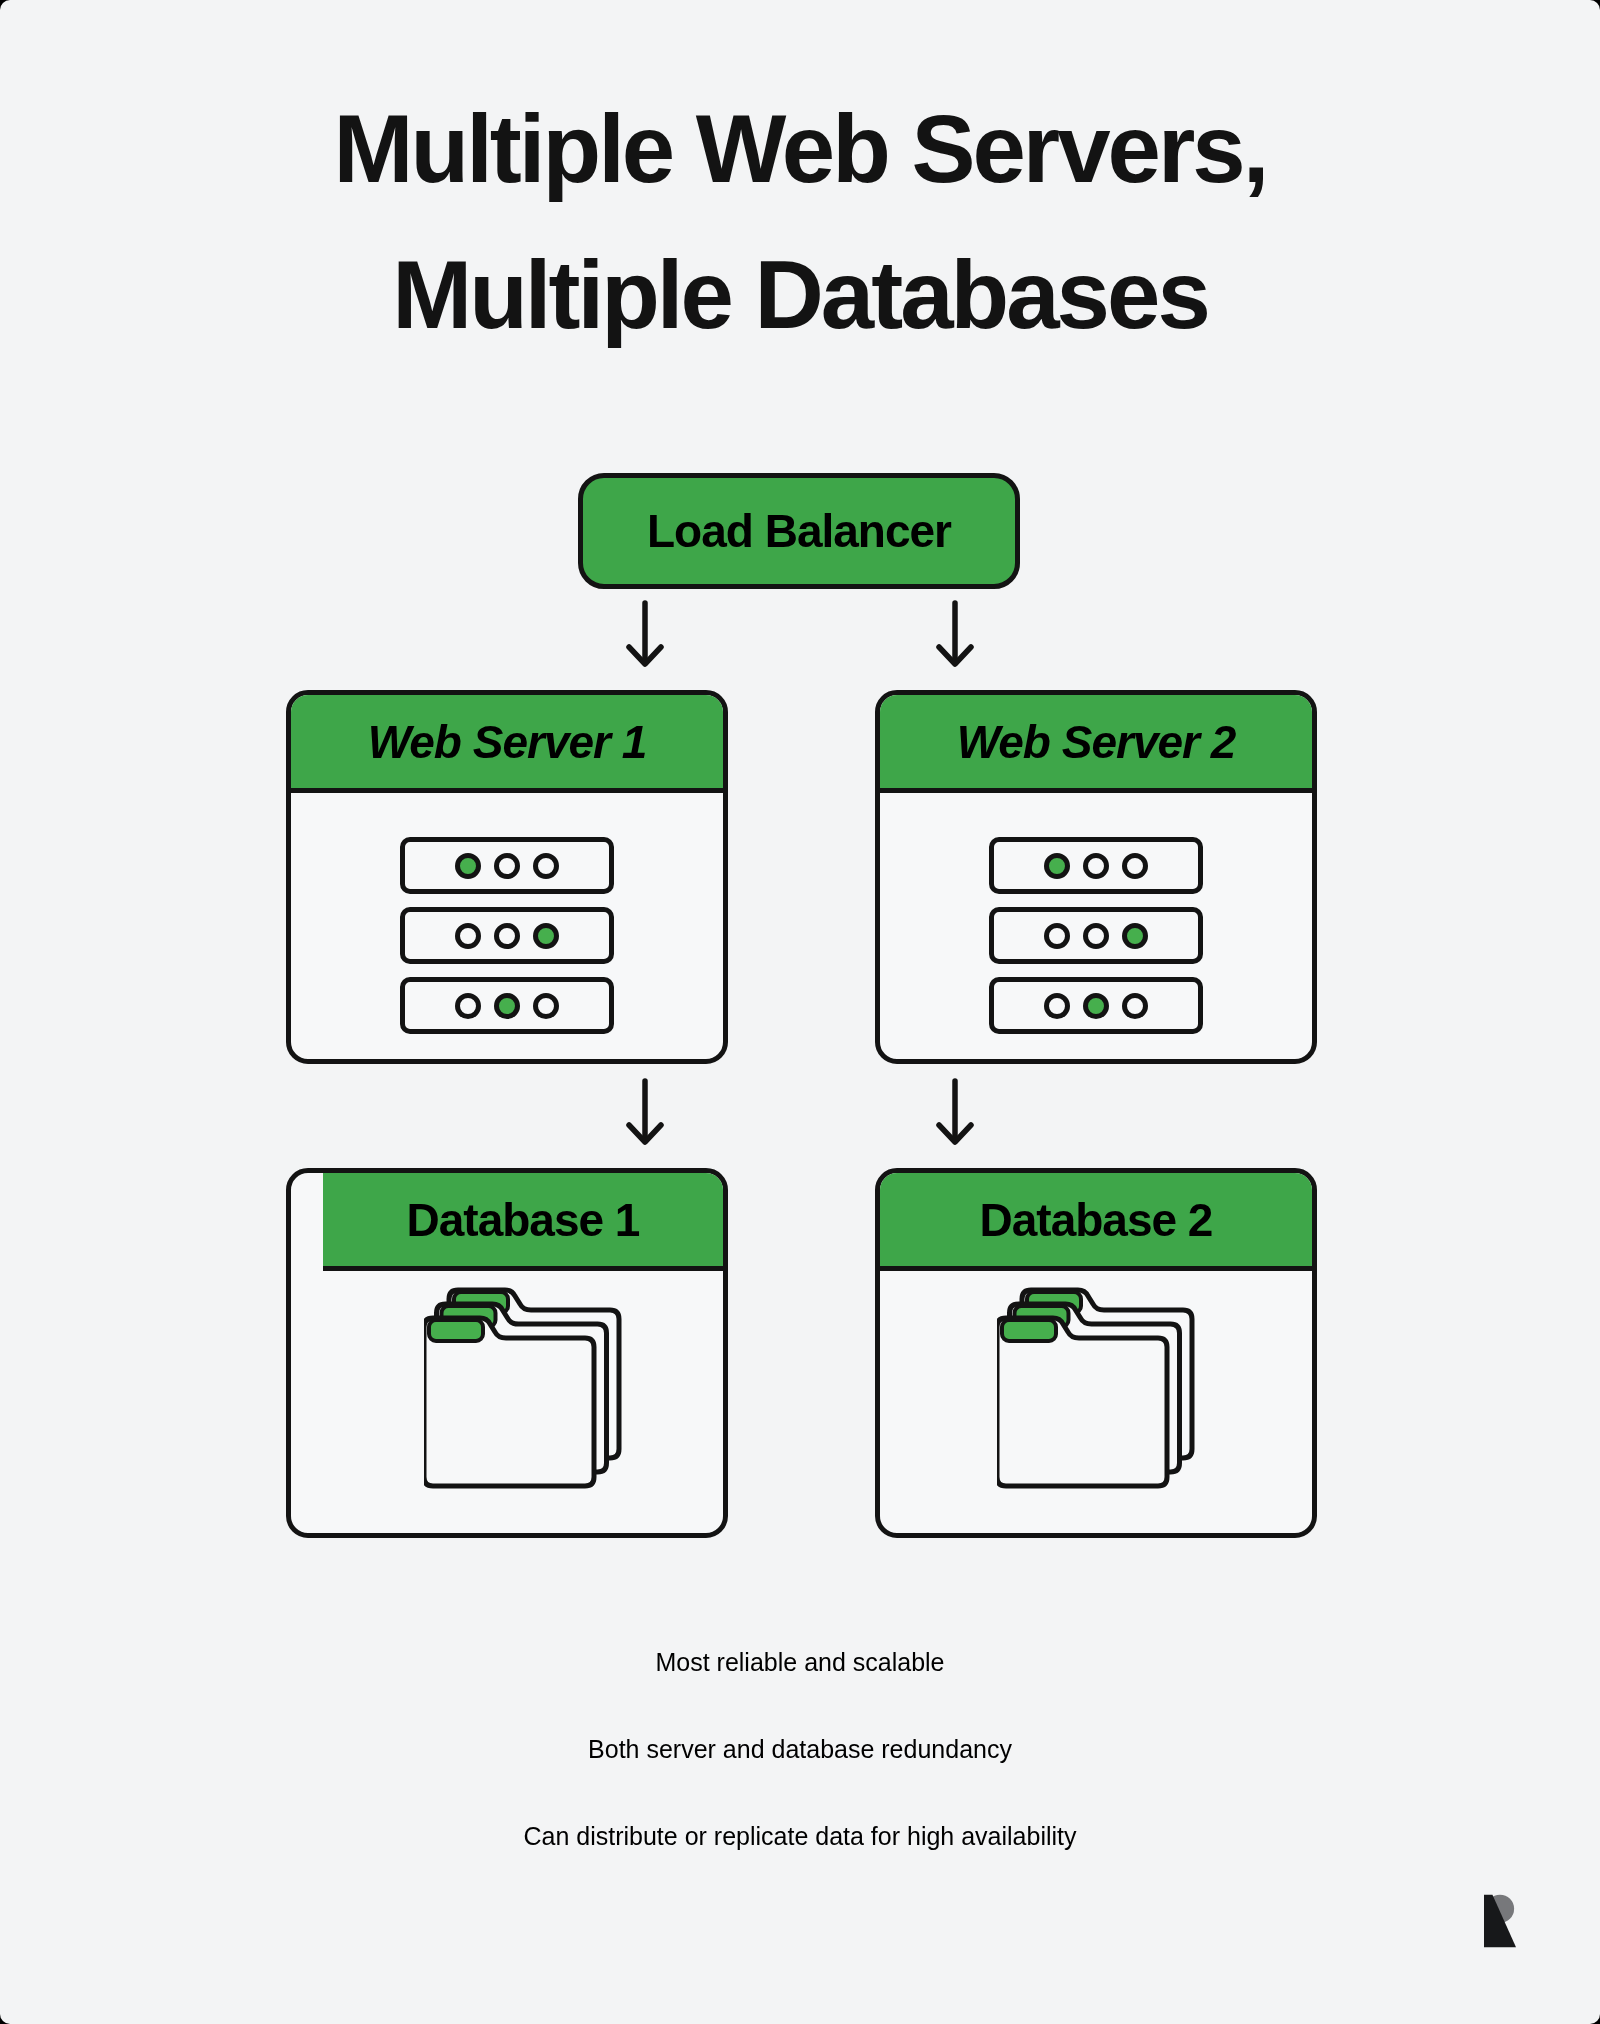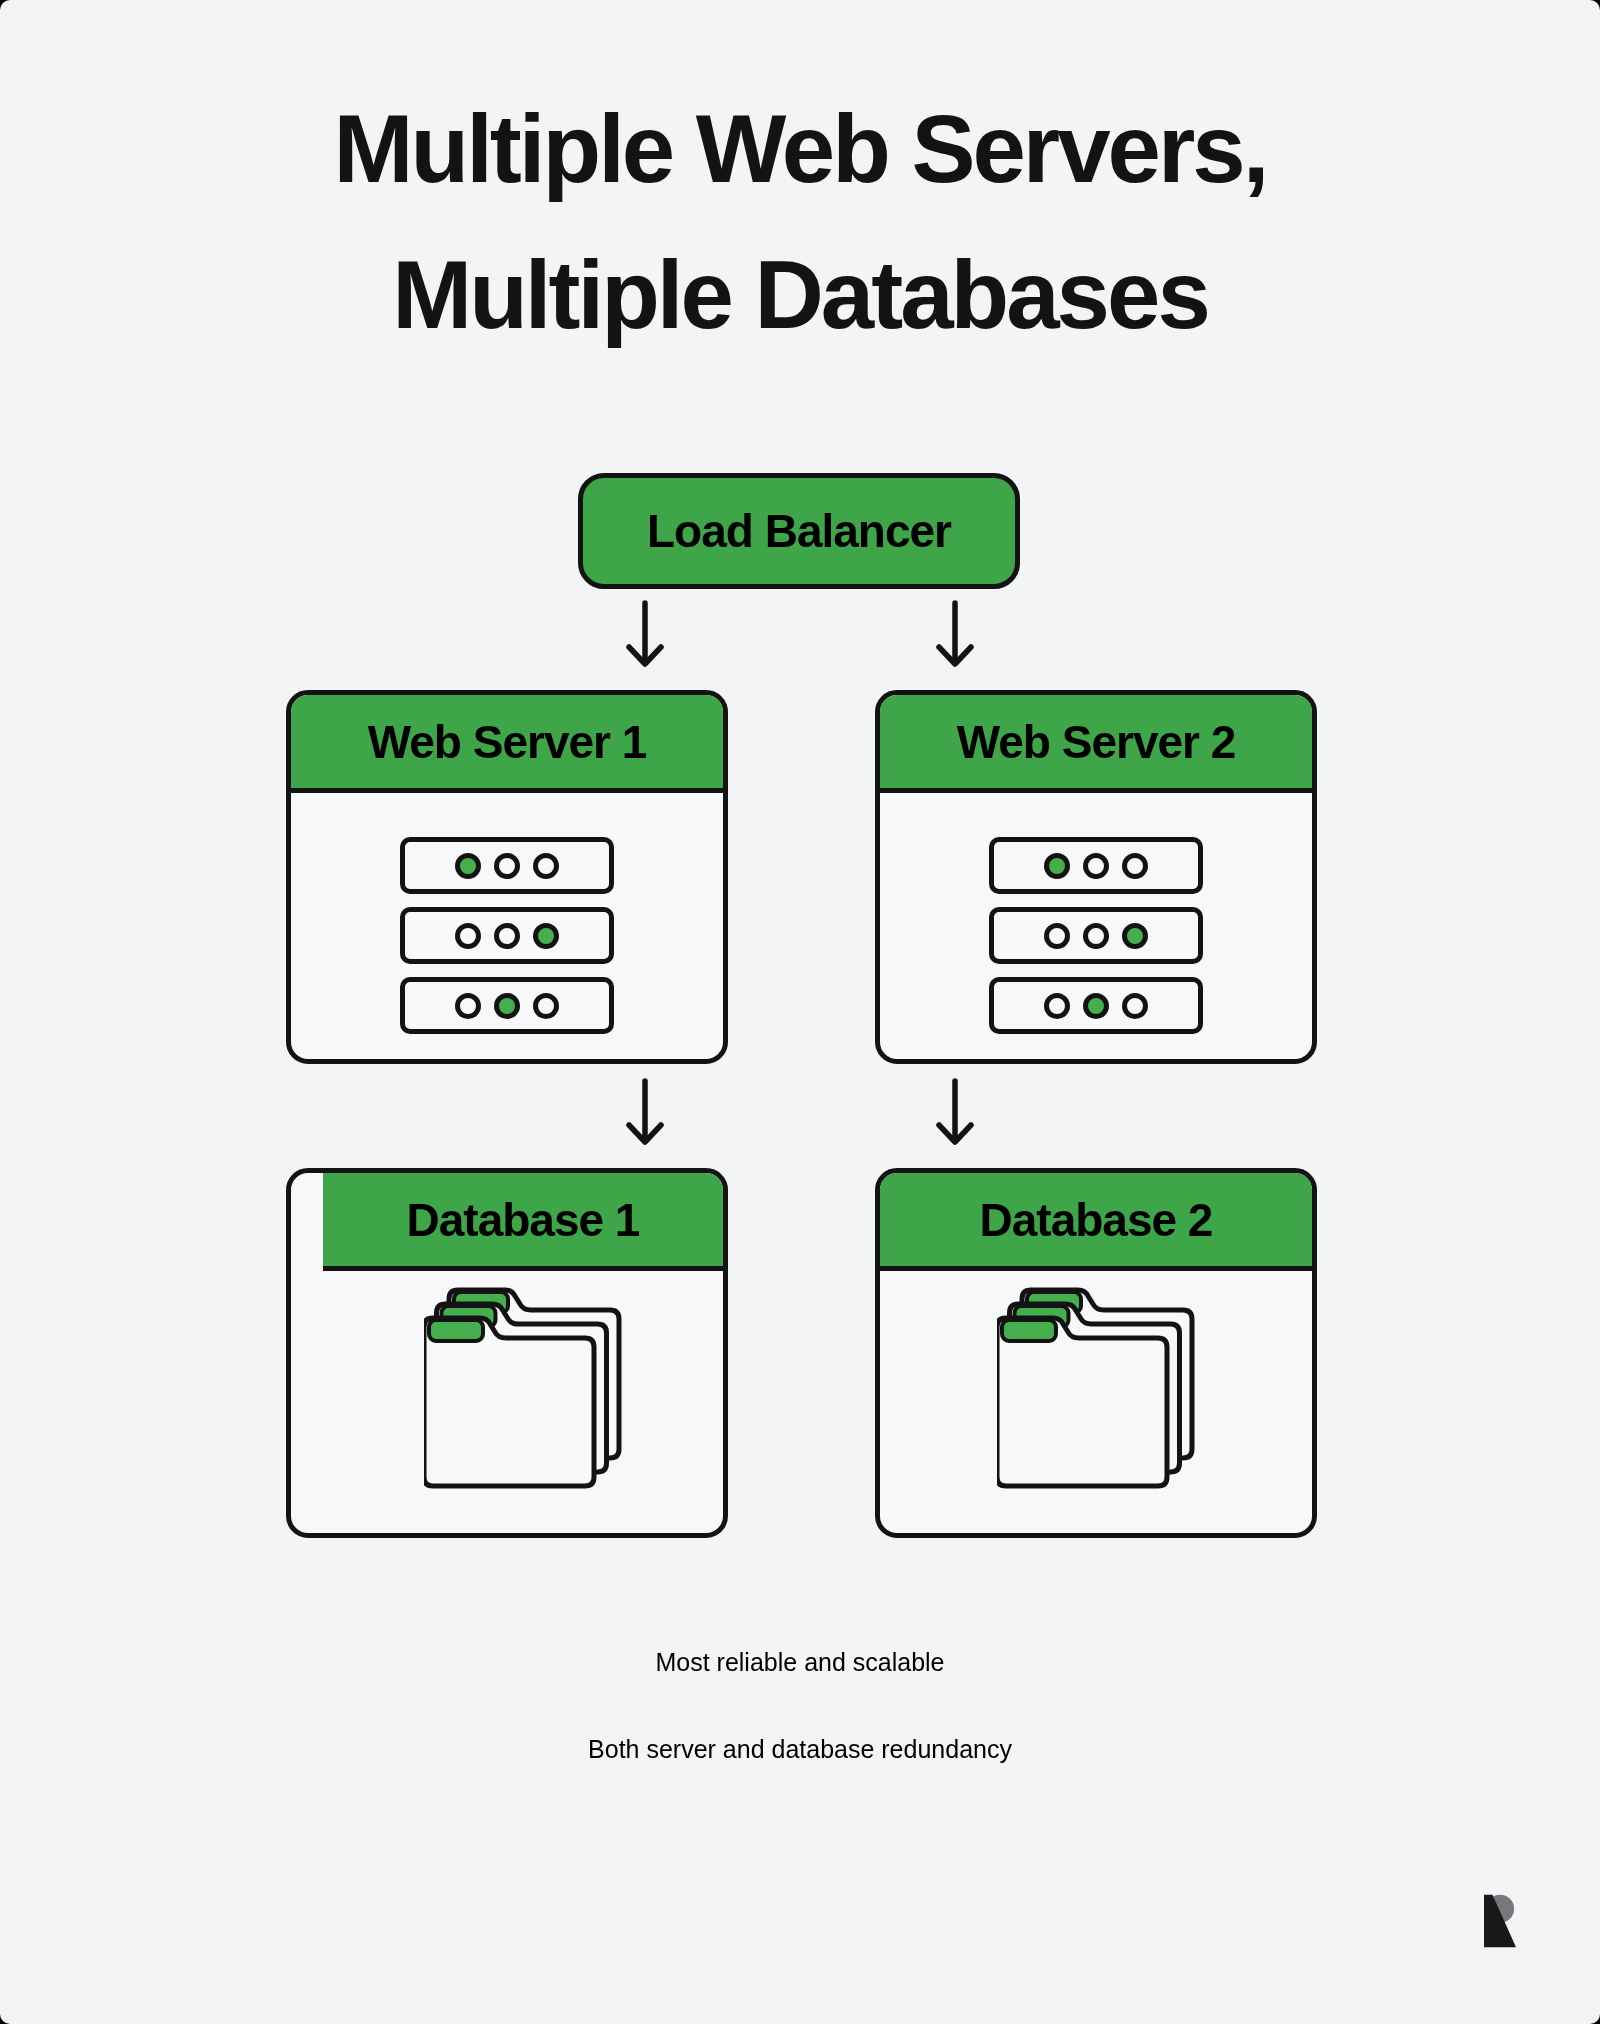--- a/index.html
+++ b/index.html
@@ -20,21 +20,21 @@
   .lb-box .lbl, .node-header .lbl{color:#000000;font-weight:700;font-size:46px;letter-spacing:-1px;}
 
   .node{position:absolute;width:442px;background:var(--box-fill,#F6F7F8);
         border:5px solid var(--ink,#131313);border-radius:22px;box-sizing:border-box;
         overflow:hidden;}
   .node-header{height:93px;background:var(--green,#3EA649);
                border-bottom:5px solid var(--ink,#131313);
                display:flex;align-items:center;justify-content:center;}
   .node-body{position:relative;display:flex;flex-direction:column;align-items:center;}
 
-  #ws1,#ws2{top:690px;height:374px;}
+  #ws1,#ws2{top:690px;height:374px;font-style:italic;}
   #ws1{left:286px;} #ws2{left:875px;}
   #db1,#db2{top:1168px;height:370px;}
   #db1{left:286px;padding-left:32px;} #db2{left:875px;}
 
   
   .rack{display:flex;flex-direction:column;gap:13px;margin-top:44px;}
   .rack-row{width:214px;height:57px;box-sizing:border-box;
             border:5px solid var(--ink,#131313);border-radius:10px;
             background:var(--box-fill,#F6F7F8);
             display:flex;align-items:center;justify-content:center;gap:13px;}
@@ -181,20 +181,21 @@
             <path class="folder-body" d="M 9,0 H 56 Q 63,0 66,6 L 71,14 Q 74,20 82,20 H 161 Q 170,20 170,29 V 159 Q 170,168 161,168 H 9 Q 0,168 0,159 V 9 Q 0,0 9,0 Z"></path>
             <rect class="folder-pill" x="5" y="2" width="54" height="21" rx="7"></rect>
           </g>
         </svg>
       </div>
     </div>
 
     <div class="notes">
       <p>Most reliable and scalable</p>
       <p>Both server and database redundancy</p>
+      <p>Can distribute or replicate data for high availability</p>
     </div>
 
     <svg class="logo" viewBox="0 0 34 56">
       <circle cx="17" cy="15" r="15" fill="var(--logo-gray,#77787B)"></circle>
       <polygon points="0,0 9,0 34,56 0,56" fill="#17181A"></polygon>
     </svg>
 
   </div>
 </div>
 

